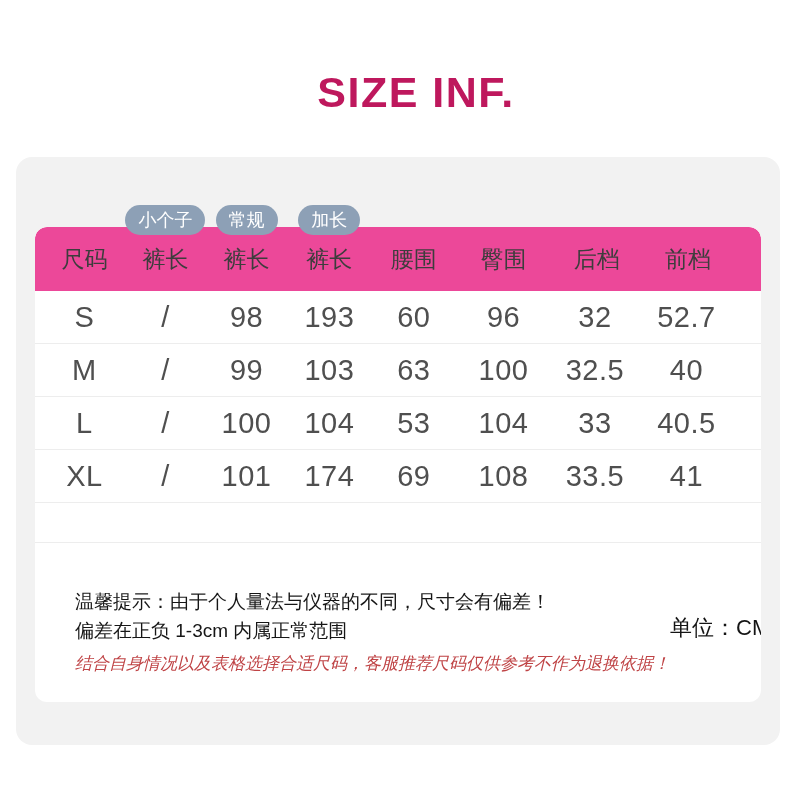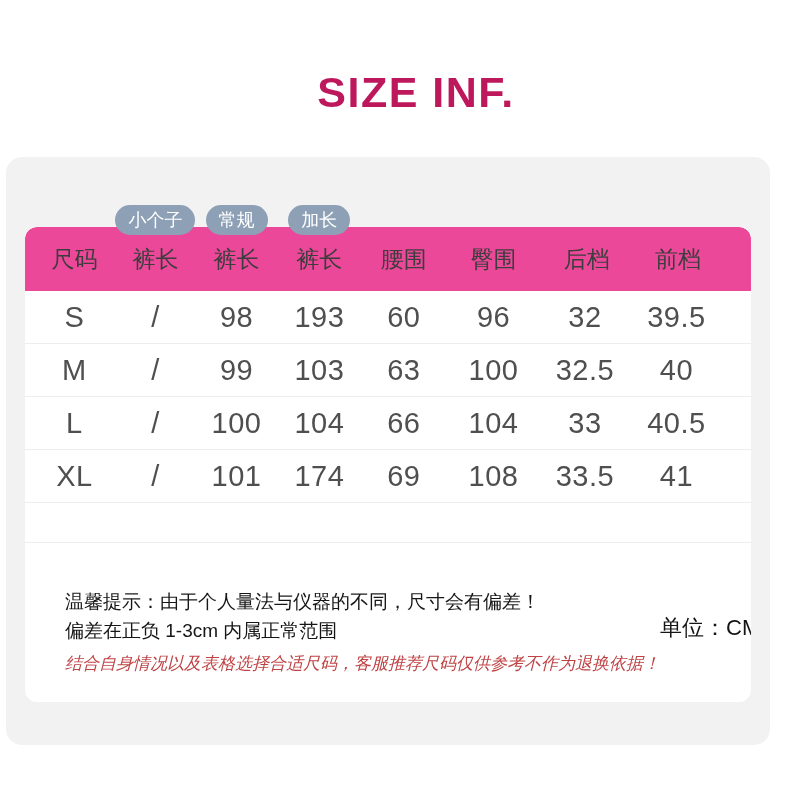--- a/index.html
+++ b/index.html
@@ -10,21 +10,21 @@
     -webkit-font-smoothing:antialiased;
   }
   
   .page-title{
     position:absolute;top:68px;left:16px;width:100%;
     text-align:center;font-size:43px;font-weight:800;
     letter-spacing:1.5px;color:#be185d;
   }
   
   .panel{
-    position:absolute;left:6px;top:157px;width:764px;height:588px;
+    position:absolute;left:16px;top:157px;width:764px;height:588px;
     background:#f2f2f2;border-radius:16px;
   }
   
   .pills-row{
     position:relative;z-index:2;
     width:726px;margin:48px auto 0 auto;height:30px;
     display:flex;align-items:center;
     padding:0 28px 0 8px;box-sizing:border-box;
   }
   .pill-cell{display:flex;justify-content:center;align-items:center;}
@@ -105,40 +105,40 @@
     </div>
 
     <div class="row data-row">
       <div class="cell c0">S</div>
       <div class="cell c1">/</div>
       <div class="cell c2">98</div>
       <div class="cell c3">193</div>
       <div class="cell c4">60</div>
       <div class="cell c5">96</div>
       <div class="cell c6">32</div>
-      <div class="cell c7">39.5</div>
+      <div class="cell c7">52.7</div>
     </div>
 
     <div class="row data-row">
       <div class="cell c0">M</div>
       <div class="cell c1">/</div>
       <div class="cell c2">99</div>
       <div class="cell c3">103</div>
       <div class="cell c4">63</div>
       <div class="cell c5">100</div>
       <div class="cell c6">32.5</div>
       <div class="cell c7">40</div>
     </div>
 
     <div class="row data-row">
       <div class="cell c0">L</div>
       <div class="cell c1">/</div>
       <div class="cell c2">100</div>
       <div class="cell c3">104</div>
-      <div class="cell c4">66</div>
+      <div class="cell c4">53</div>
       <div class="cell c5">104</div>
       <div class="cell c6">33</div>
       <div class="cell c7">40.5</div>
     </div>
 
     <div class="row data-row">
       <div class="cell c0">XL</div>
       <div class="cell c1">/</div>
       <div class="cell c2">101</div>
       <div class="cell c3">174</div>

